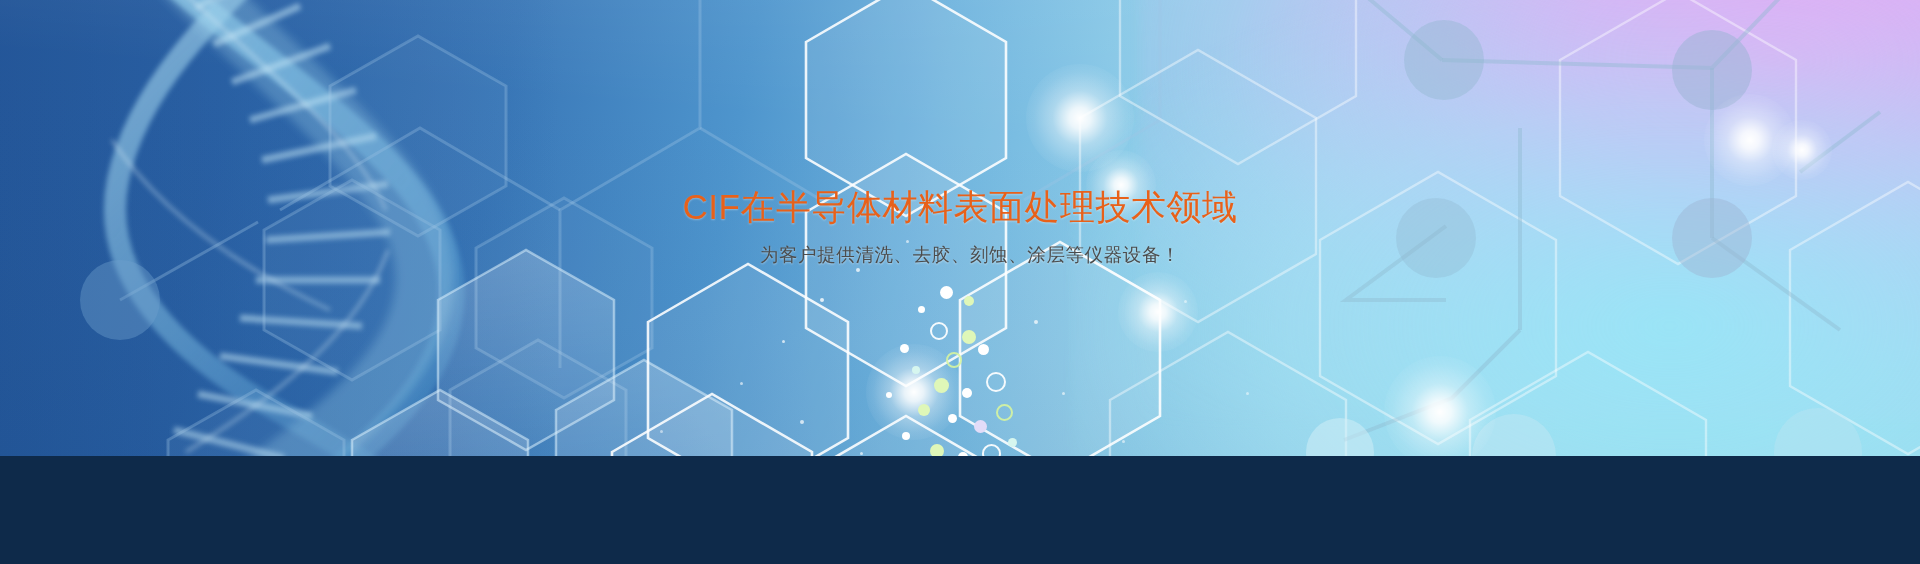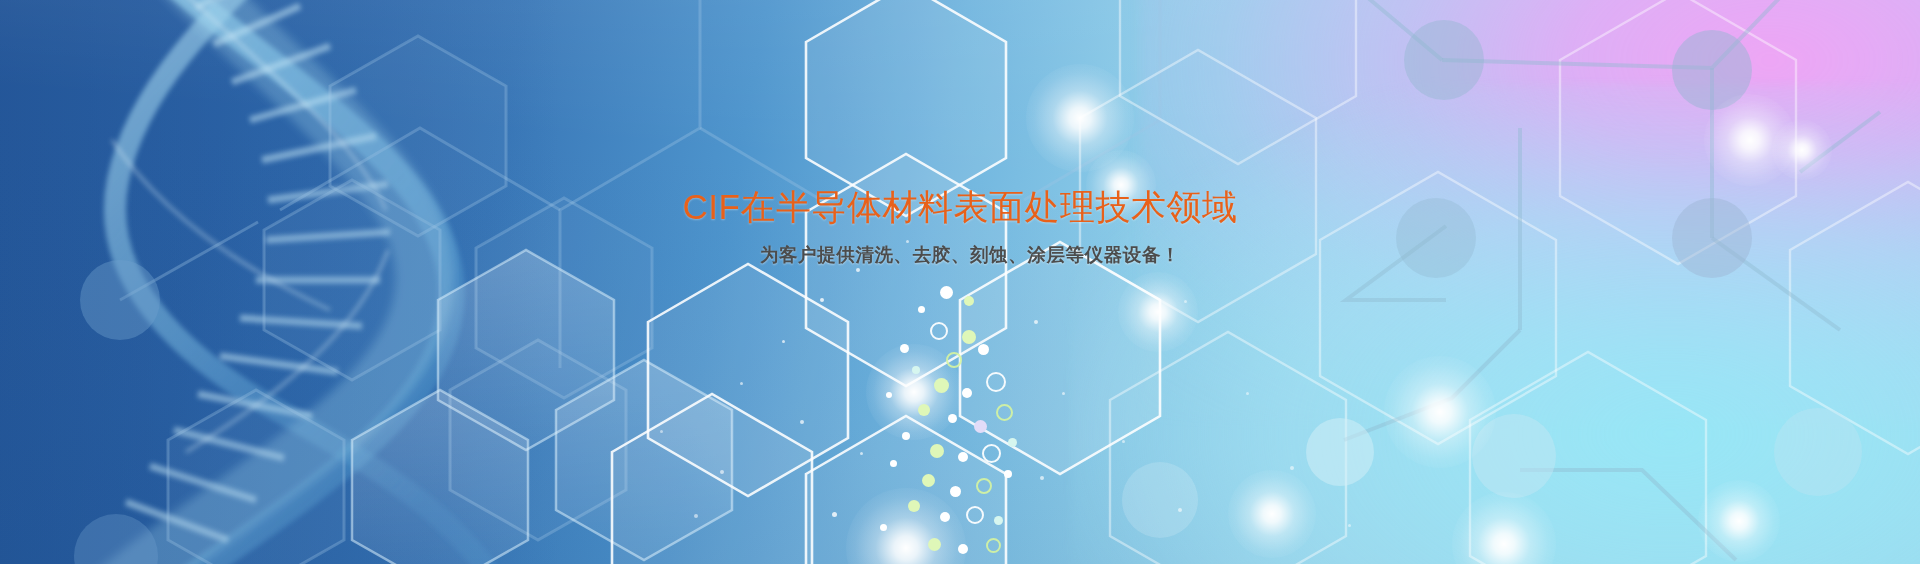--- a/index.html
+++ b/index.html
@@ -6,21 +6,21 @@
   html, body {
     margin: 0;
     padding: 0;
     background: #0e2a4a;
   }
   * { box-sizing: border-box; }
 
   .banner {
     position: relative;
     width: 1920px;
-    height: 564px;
+    height: 456px;
     overflow: hidden;
     font-family: "Liberation Sans", "DejaVu Sans", sans-serif;
     background: #ffffff;
     isolation: isolate;
   }
 
   
   .bg-base {
     position: absolute;
     inset: 0;
@@ -111,21 +111,21 @@
     font-weight: 400;
     letter-spacing: 0.5px;
     color: #e8611a;
     text-shadow: 0 1px 2px rgba(255,255,255,0.35);
     white-space: nowrap;
   }
   .subline {
     margin: 14px 0 0 0;
     font-size: 18.5px;
     line-height: 26px;
-    font-weight: 700;
+    font-weight: 400;
     letter-spacing: 0.6px;
     color: #4c4c4c;
     text-shadow: 0 1px 2px rgba(255,255,255,0.45);
     white-space: nowrap;
     padding-left: 20px;
   }
 
   
   .particles { position: absolute; inset: 0; z-index: 30; pointer-events: none; }
   .p {

